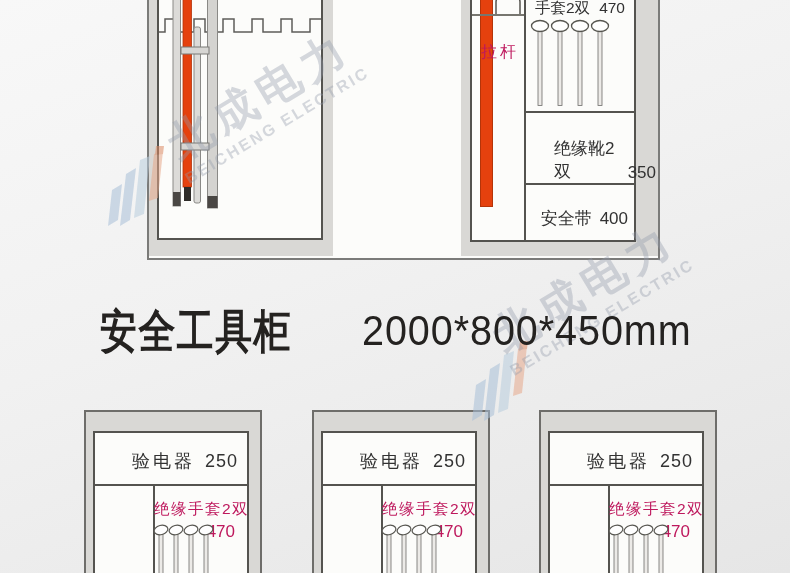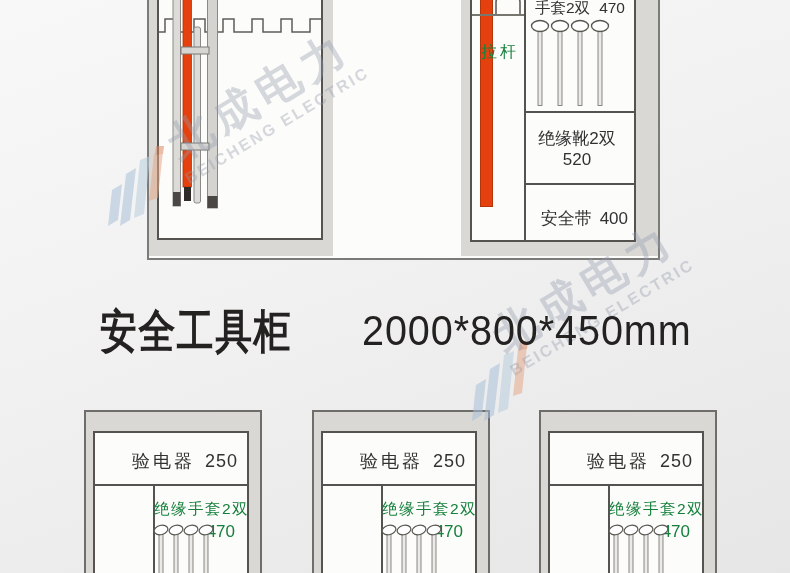--- a/index.html
+++ b/index.html
@@ -8,21 +8,21 @@
          font-family:"Liberation Sans","DejaVu Sans",sans-serif;color:#323232;}
   .abs{position:absolute;}
   
   .unit{position:absolute;background:#fcfcfa;border:2px solid #7b7b79;border-top:none;}
   .comp{position:absolute;background:#d9d8d5;}
   .panel{position:absolute;background:#fcfcfa;border:2px solid #54534f;border-top:none;}
   .vline{position:absolute;width:2px;background:#54534f;}
   .hline{position:absolute;height:2px;background:#54534f;}
   .thinline{position:absolute;height:1.5px;background:#77766f;}
   
-  .lbl{position:absolute;color:#15803d;white-space:nowrap;}
+  .lbl{position:absolute;color:#be185d;white-space:nowrap;}
   .row{display:flex;align-items:baseline;}
   .title-cn{position:absolute;left:100px;top:304px;height:54px;line-height:54px;
             font-size:46px;font-weight:600;color:#242220;letter-spacing:2px;
             transform:scaleX(0.8);transform-origin:left center;z-index:3;}
   .title-dim{position:absolute;left:362px;top:304px;height:52px;line-height:52px;
              font-size:43px;font-weight:500;color:#242220;letter-spacing:1px;
              transform:scaleX(0.92);transform-origin:left center;z-index:3;}
   
   .wm-text{position:absolute;z-index:2;transform:rotate(-31deg);text-align:center;
            color:rgba(148,156,170,0.38);pointer-events:none;}
@@ -81,24 +81,24 @@
               <rect x="50" y="13.5" width="4" height="74" fill="#eceae7" stroke="#6e6d6a" stroke-width="0.8"></rect>
               <rect x="70" y="13.5" width="4" height="74" fill="#eceae7" stroke="#6e6d6a" stroke-width="0.8"></rect>
               <ellipse cx="12" cy="8" rx="8.5" ry="5.5"></ellipse>
               <ellipse cx="32" cy="8" rx="8.5" ry="5.5"></ellipse>
               <ellipse cx="52" cy="8" rx="8.5" ry="5.5"></ellipse>
               <ellipse cx="72" cy="8" rx="8.5" ry="5.5"></ellipse>
             </g>
           </svg>
           <div class="hline" style="left:0;top:117px;width:108px;"></div>
 
-          <div class="abs" style="left:0;top:119px;width:102px;height:70px;display:flex;flex-direction:column;
-                      justify-content:center;align-items:center;font-size:17px;">
+          <div class="abs" style="left:0;top:119px;width:102px;height:70px;display:flex;flex-direction:row;
+                      justify-content:center;align-items:flex-end;font-size:17px;padding-left:28px;">
             <span>绝缘靴2双</span>
-            <span>520</span>
+            <span>350</span>
           </div>
           <div class="hline" style="left:0;top:189px;width:108px;"></div>
 
           <div class="row" style="position:absolute;top:213px;left:0;right:6px;justify-content:flex-end;gap:8px;font-size:17px;">
             <span>安全带</span>
             <span>400</span>
           </div>
         </div>
       </div>
     </div>

